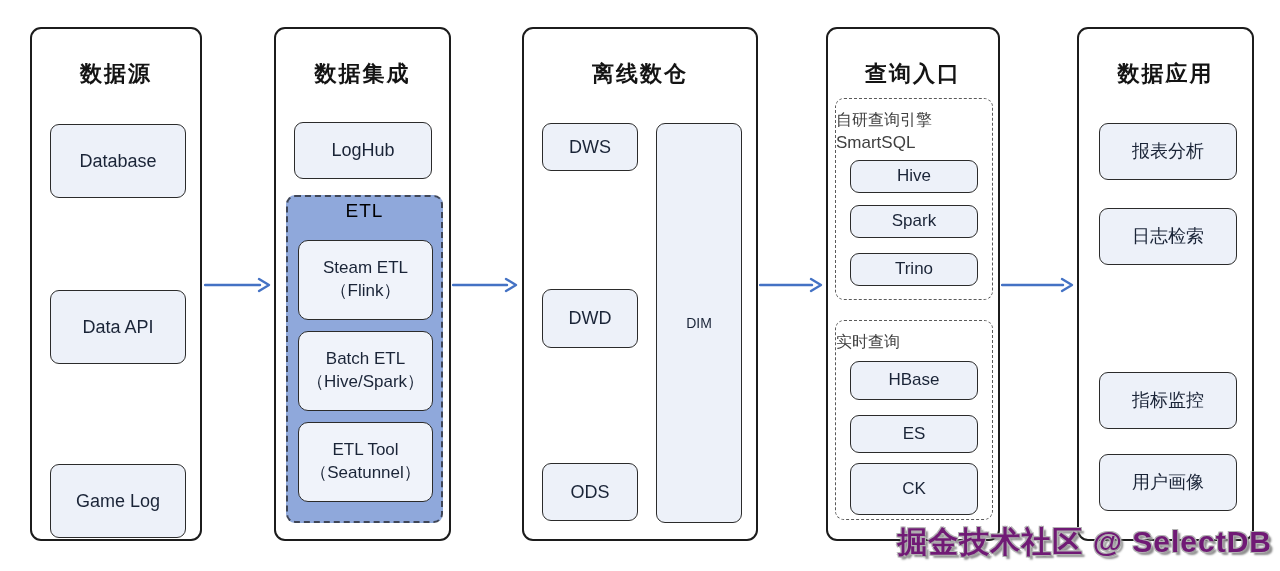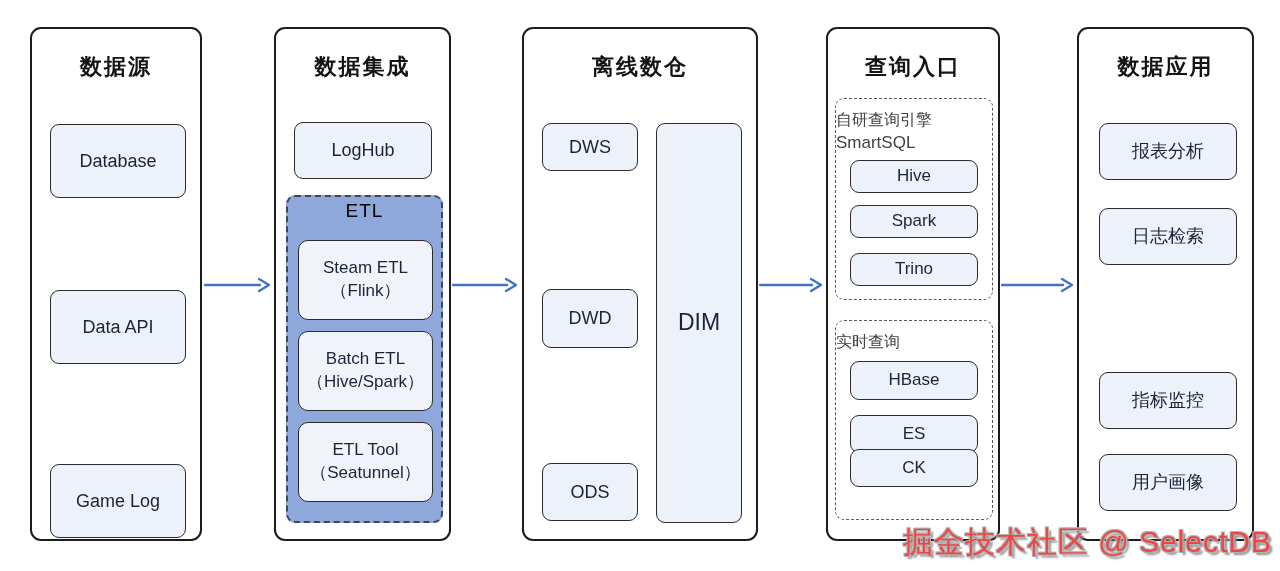--- a/index.html
+++ b/index.html
@@ -11,21 +11,21 @@
   .col{
     position:absolute;top:27px;height:514px;background:#ffffff;
     border:2px solid #1c1c1c;border-radius:11px;box-sizing:border-box;
   }
   #c1{left:30px;width:172px}
   #c2{left:274px;width:177px}
   #c3{left:522px;width:236px}
   #c4{left:826px;width:174px}
   #c5{left:1077px;width:177px}
   .ctitle{
-    margin:0;padding-top:23px;text-align:center;
+    margin:0;padding-top:30px;text-align:center;
     font-size:22px;font-weight:600;letter-spacing:2px;color:#141414;
   }
   
   .node{
     position:absolute;box-sizing:border-box;
     display:flex;flex-direction:column;align-items:center;justify-content:center;
     background:#edf1f9;border:1.8px solid #2b2b2b;border-radius:9px;
     font-size:18px;color:#1a2437;text-align:center;line-height:1.35;
   }
   
@@ -40,44 +40,44 @@
   .etl-label{
     margin-top:3px;text-align:center;color:#000000;
     font-size:19px;font-weight:500;letter-spacing:1px;
   }
   .etl-node{left:10px;width:135px;height:80px;font-size:17px;background:#f0f3fa;border-radius:10px;}
   #e1{top:43px}#e2{top:134px}#e3{top:225px}
   
   #dws{left:18px;width:96px;height:48px;top:94px;}
   #dwd{left:18px;width:96px;height:59px;top:260px;}
   #ods{left:18px;width:96px;height:58px;top:434px;}
-  #dim{left:132px;width:86px;height:400px;top:94px;font-size:23px;}
+  #dim{left:132px;width:86px;height:400px;top:94px;font-size:14px;}
   
   .q-group{
     position:absolute;left:7px;width:158px;box-sizing:border-box;background:#ffffff;
     border:1.6px dashed #5a5a5a;border-radius:9px;
   }
   #qg1{top:69px;height:202px;}
   #qg2{top:291px;height:200px;}
   .q-label{margin-top:9px;text-align:left;font-size:16px;font-weight:500;color:#404040;line-height:1.45;}
   .q-label .lat{font-size:17px;font-weight:500;}
   .q-node{left:14px;width:128px;height:33px;font-size:17px;border-radius:9px;}
   #hive{top:61px}#spark{top:106px}#trino{top:154px}
   .q-node2{left:14px;width:128px;font-size:17px;border-radius:9px;}
-  #hbase{top:40px;height:39px}#es{top:94px;height:38px}#ck{top:128px;height:38px}
+  #hbase{top:40px;height:39px}#es{top:94px;height:38px}#ck{top:142px;height:52px}
   
   .n-c5{left:20px;width:138px;height:57px;}
   #a1b{top:94px}#a2b{top:179px}#a3b{top:261px}#a4b{top:343px}#a5b{top:425px}
   
   .arrow{position:absolute;top:276px;height:18px;}
   .arrow path{fill:none;stroke:#4472c4;stroke-width:2.4;stroke-linecap:round;stroke-linejoin:round;}
   
   .watermark{
     position:absolute;right:8px;bottom:8px;z-index:6;
-    font-size:30px;font-weight:400;letter-spacing:1px;color:#ef4444;white-space:nowrap;
+    font-size:30px;font-weight:700;letter-spacing:1px;color:#701a75;white-space:nowrap;
     text-shadow:-1px -1px 0 #b3b3b3,1px -1px 0 #b3b3b3,-1px 1px 0 #b3b3b3,
                 1px 1px 0 #9a9a9a,3px 3px 2px #8d8d8d;
   }
 </style>
 </head>
 <body>
 
 <div class="canvas">
 
   <section class="col" id="c1">

